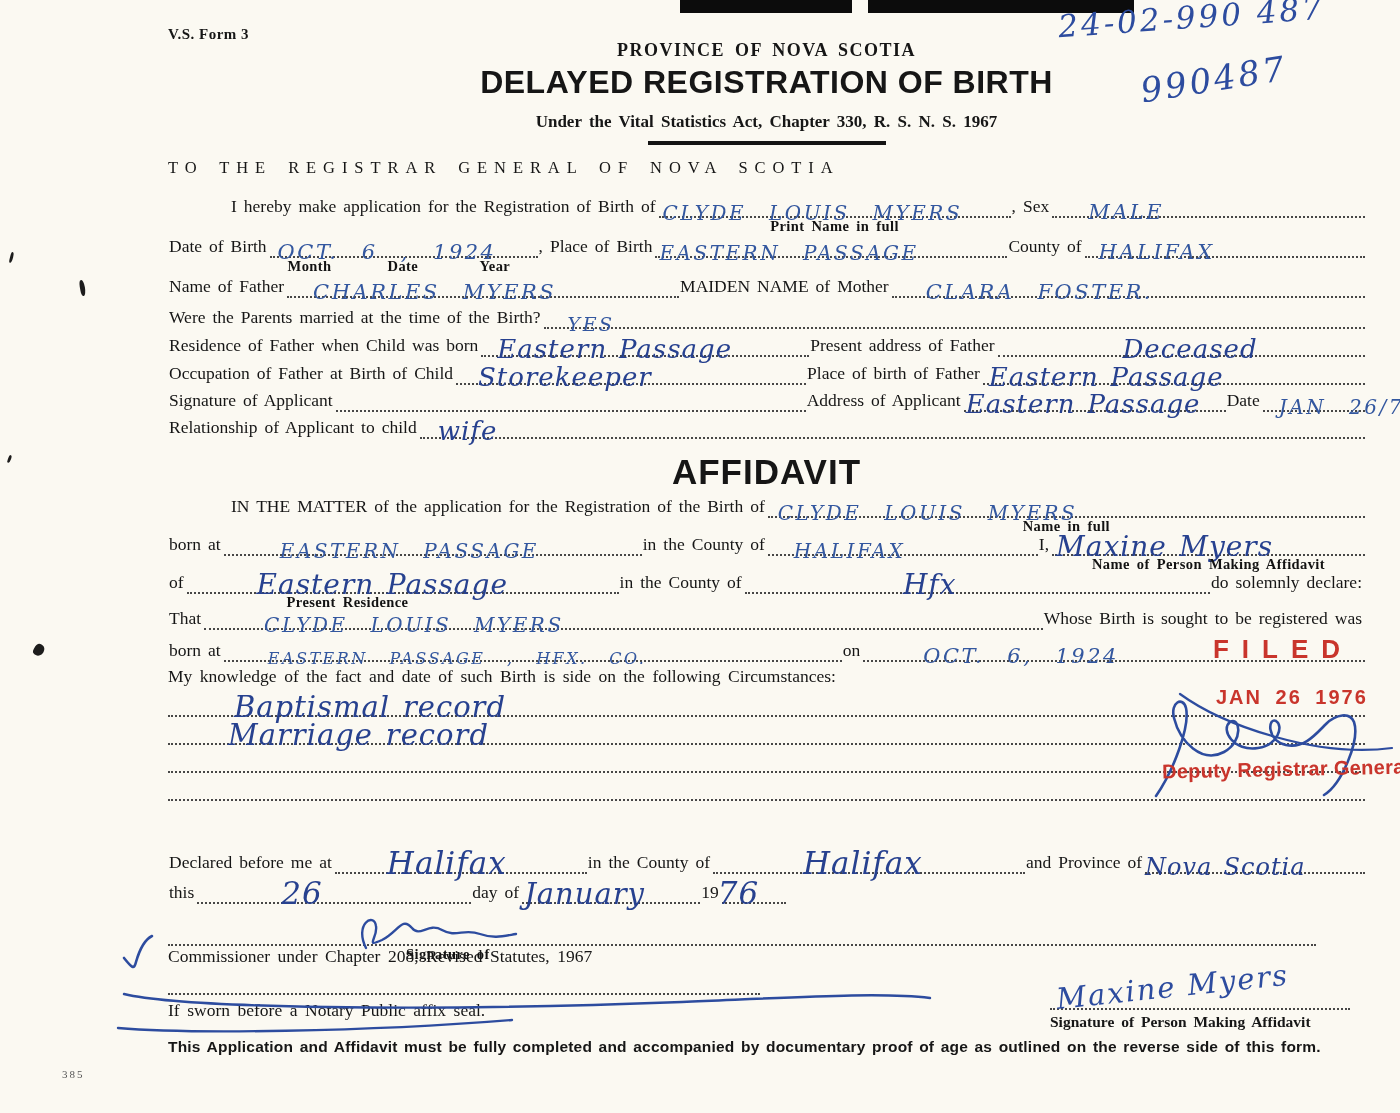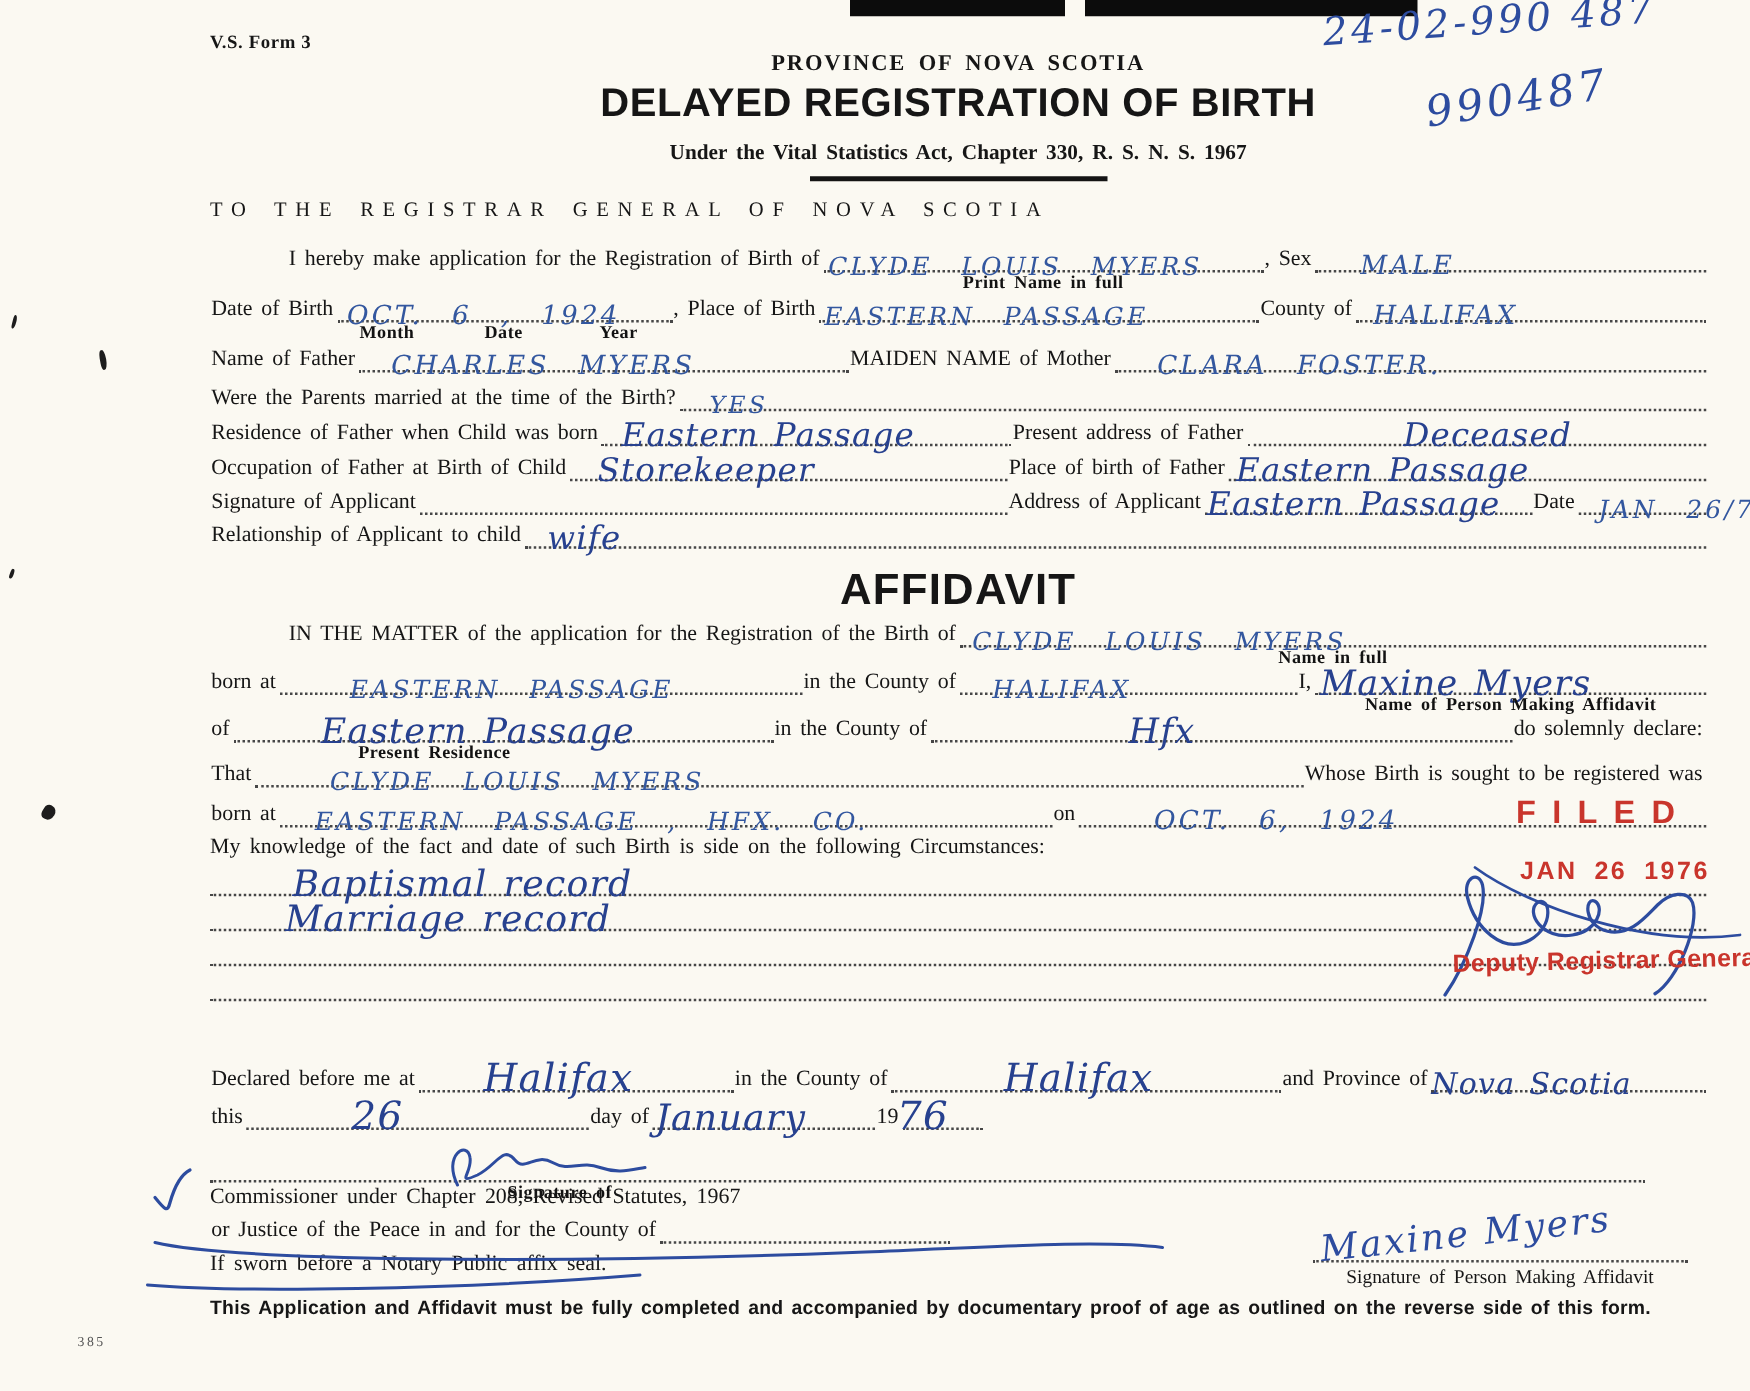--- a/index.html
+++ b/index.html
@@ -47,21 +47,21 @@
   .stamp-red{color:#c9352c; font-family:"Liberation Sans", sans-serif; font-weight:bold;}
   .filed{position:absolute; right:12px; bottom:-5px; font-size:26px; letter-spacing:13px;}
   .jan-stamp{position:absolute; left:1216px; top:686px; font-size:20px; letter-spacing:2px; word-spacing:6px;}
   .deputy-stamp{position:absolute; left:1162px; top:758px; font-size:20px; letter-spacing:.3px; transform:rotate(-1.2deg); white-space:nowrap;}
   
   .sig-svg{position:absolute; overflow:visible;}
   .affiant-block{position:absolute; left:1050px; top:956px; width:300px;}
   .affiant-line{border-bottom:2px dotted #474747; height:52px; position:relative;}
   .affiant-sig{position:absolute; left:8px; bottom:-6px; font-size:29px; letter-spacing:2px;
      transform:rotate(-6deg); transform-origin:left bottom;}
-  .affiant-label{font-weight:normal; font-size:15.5px; text-align:center; margin-top:3px; word-spacing:3px;}
+  .affiant-label{font-weight:bold; font-size:15.5px; margin-top:3px; word-spacing:3px;}
   
   .notice{position:absolute; left:168px; top:1038px; font-family:"Liberation Sans", sans-serif;
      font-weight:bold; font-size:15.5px; letter-spacing:.2px; word-spacing:2px;}
   .page-num{position:absolute; left:62px; top:1068px; font-size:11px; letter-spacing:2px; color:#555;}
   
   .speck{position:absolute; background:#1d1d1d; border-radius:45% 55% 60% 40%;}
 </style>
 </head>
 <body>
 
@@ -215,21 +215,21 @@
     <span class="lbl">That</span>
     <span class="fill grow">
       <span class="hw caps" style="left:60px;font-size:20px">CLYDE LOUIS MYERS</span>
     </span>
     <span class="lbl">Whose Birth is sought to be registered was</span>
   </div>
 
   <div class="row" style="top:632px">
     <span class="lbl">born at</span>
     <span class="fill" style="flex:0 0 618px">
-      <span class="hw caps" style="left:28px;font-size:20px">EASTERN PASSAGE , HFX. CO.</span>
+      <span class="hw caps" style="left:44px;font-size:16px">EASTERN PASSAGE , HFX. CO.</span>
     </span>
     <span class="lbl">on</span>
     <span class="fill grow">
       <span class="hw caps" style="left:60px;font-size:21px">OCT. 6, 1924</span>
       <span class="stamp-red filed">FILED</span>
     </span>
   </div>
 
   <div class="plain-line" style="top:666px">My knowledge of the fact and date of such Birth is side on the following Circumstances:</div>
 
@@ -296,21 +296,20 @@
       <span class="sub at" style="left:238px">Signature of</span>
     </span>
   </div>
 
   <svg class="sig-svg" style="left:120px; top:934px" width="34" height="38" viewBox="0 0 34 38">
     <path d="M4,24 C12,34 14,36 16,28 C20,14 26,5 32,2" fill="none" stroke="#2d4c9f" stroke-width="2.6" stroke-linecap="round"></path>
   </svg>
 
   <div class="plain-line" style="top:946px">Commissioner under Chapter 208, Revised Statutes, 1967</div>
   <div class="row" style="top:965px; right:auto; width:592px">
-    <span class="lbl">or Justice of the Peace in and for the County of</span>
     <span class="fill grow"></span>
   </div>
   <div class="plain-line" style="top:1000px">If sworn before a Notary Public affix seal.</div>
 
   <svg class="sig-svg" style="left:122px; top:988px" width="812" height="26" viewBox="0 0 812 26">
     <path d="M2,6 C60,20 300,24 560,14 C680,9 760,4 808,10" fill="none" stroke="#2d4c9f" stroke-width="2.4" stroke-linecap="round"></path>
   </svg>
   <svg class="sig-svg" style="left:116px; top:1016px" width="400" height="20" viewBox="0 0 400 20">
     <path d="M2,12 C70,18 250,16 396,4" fill="none" stroke="#2d4c9f" stroke-width="2.4" stroke-linecap="round"></path>
   </svg>

